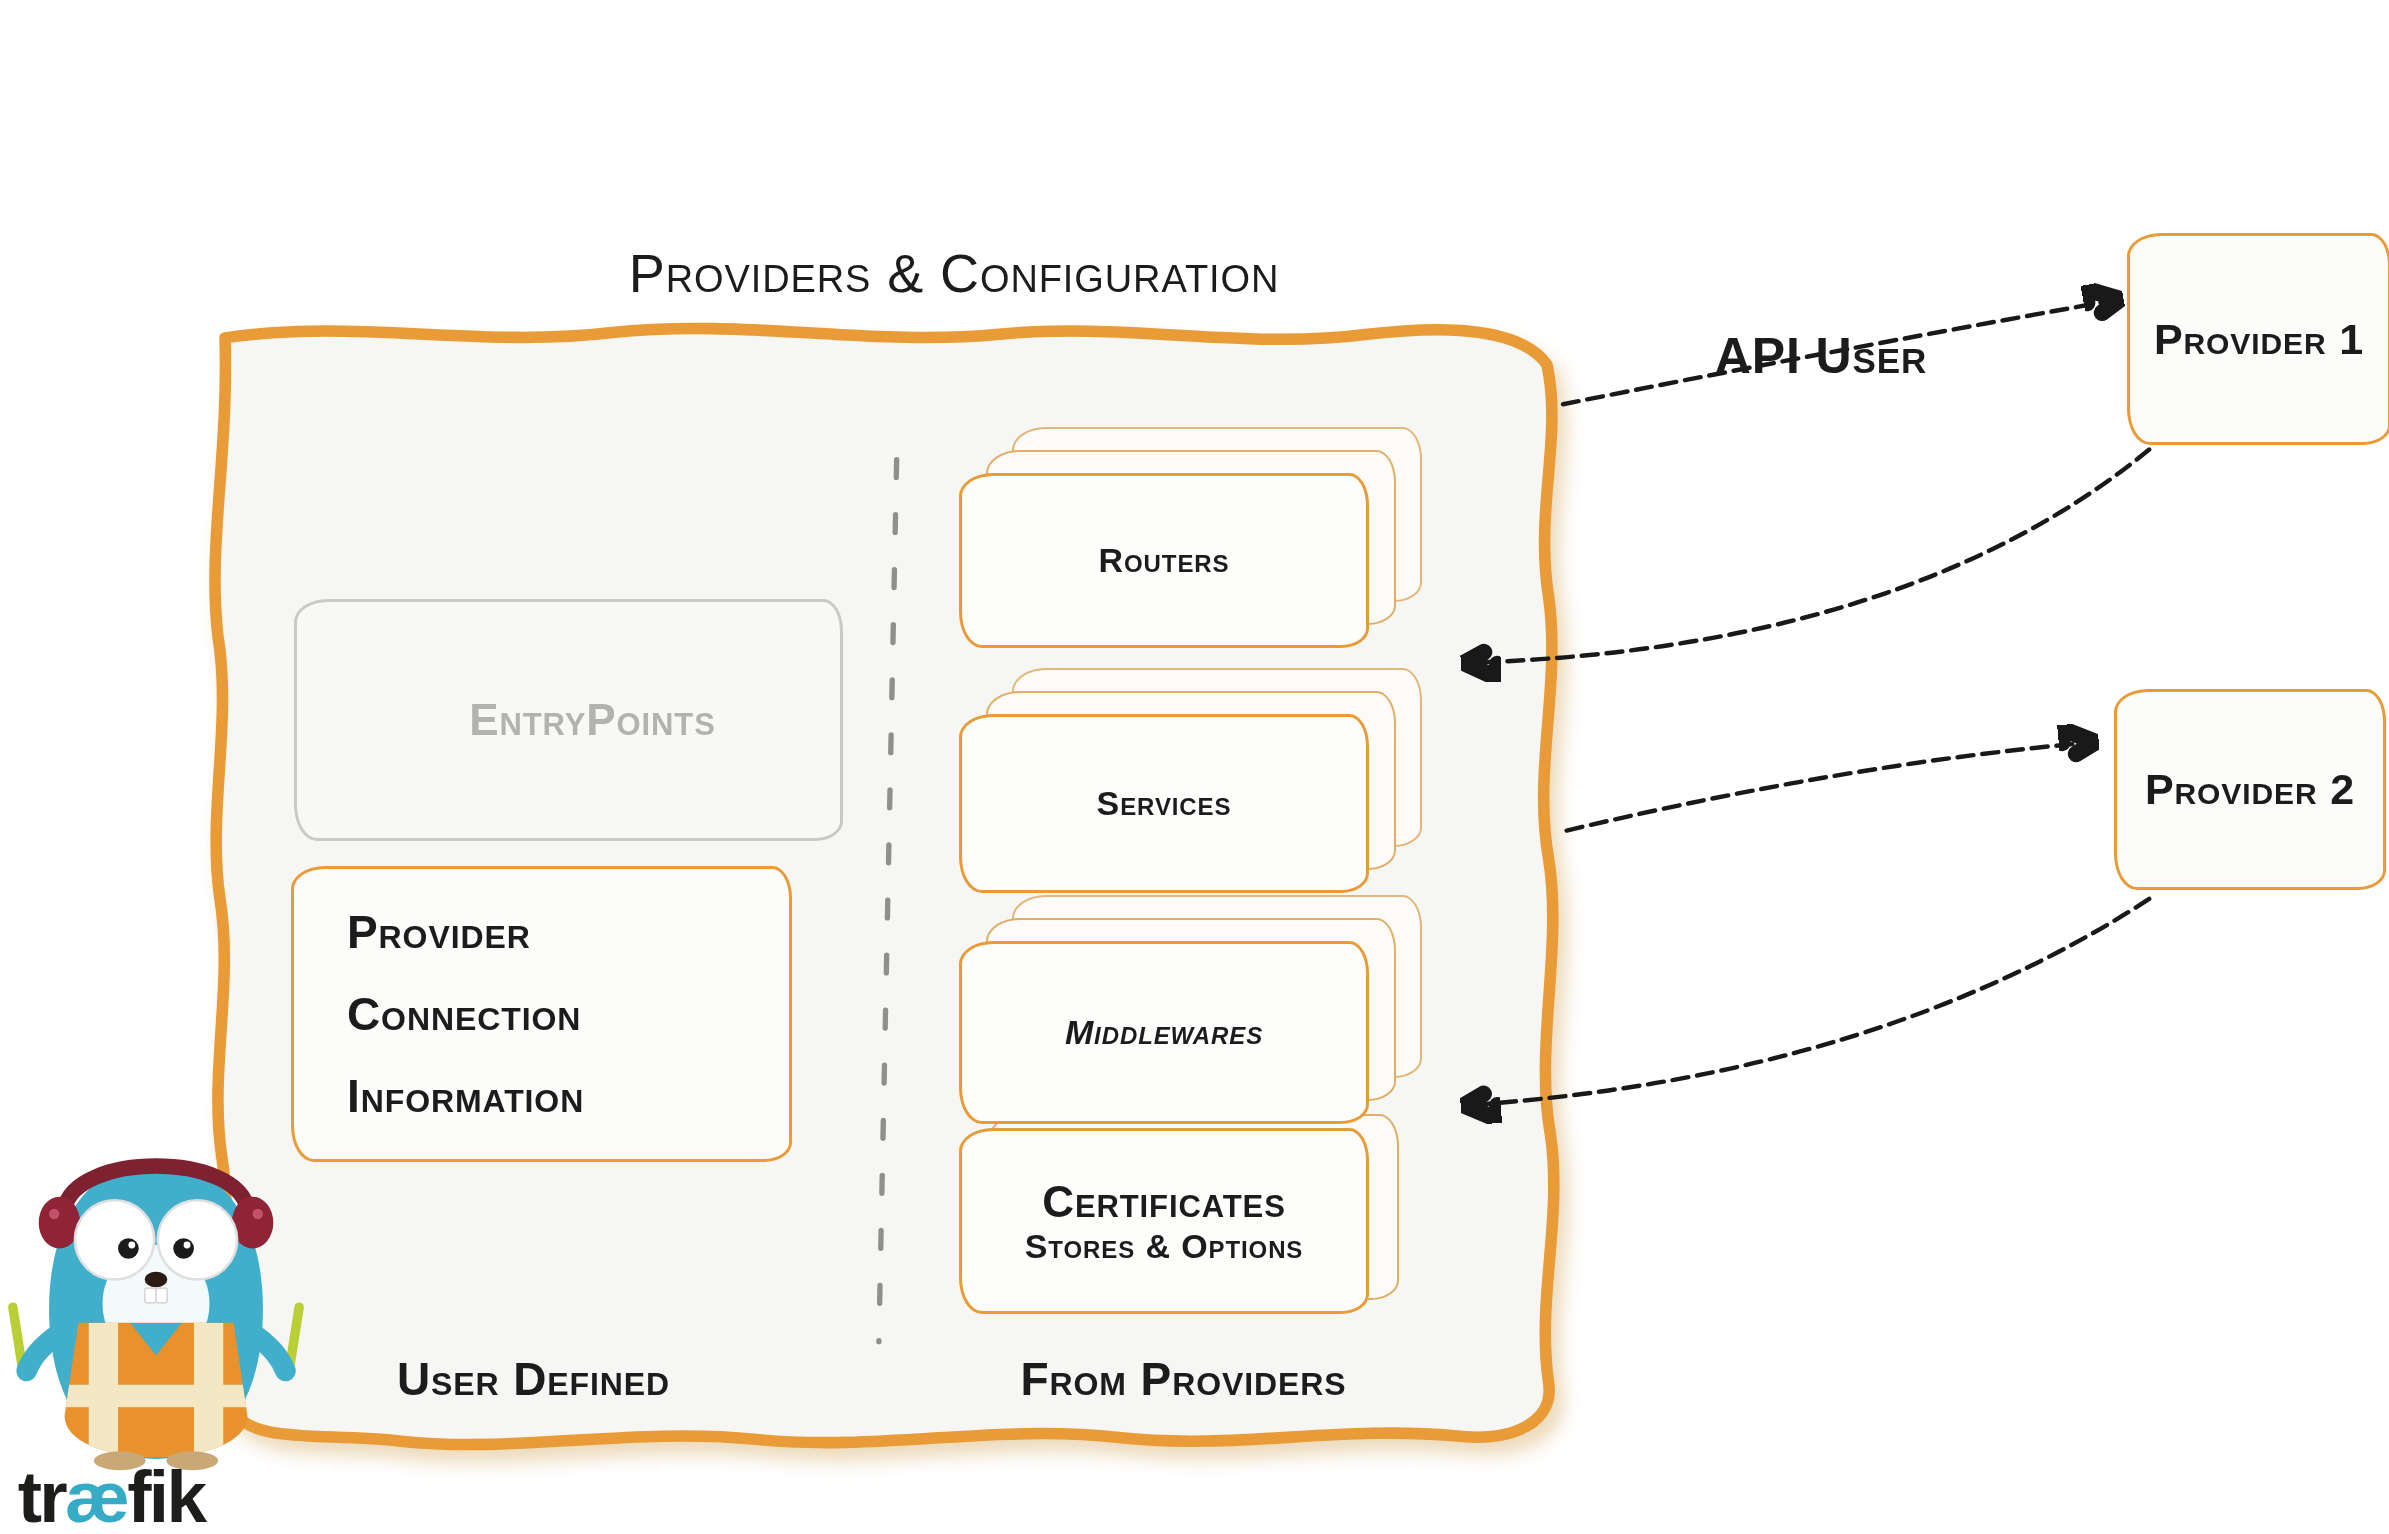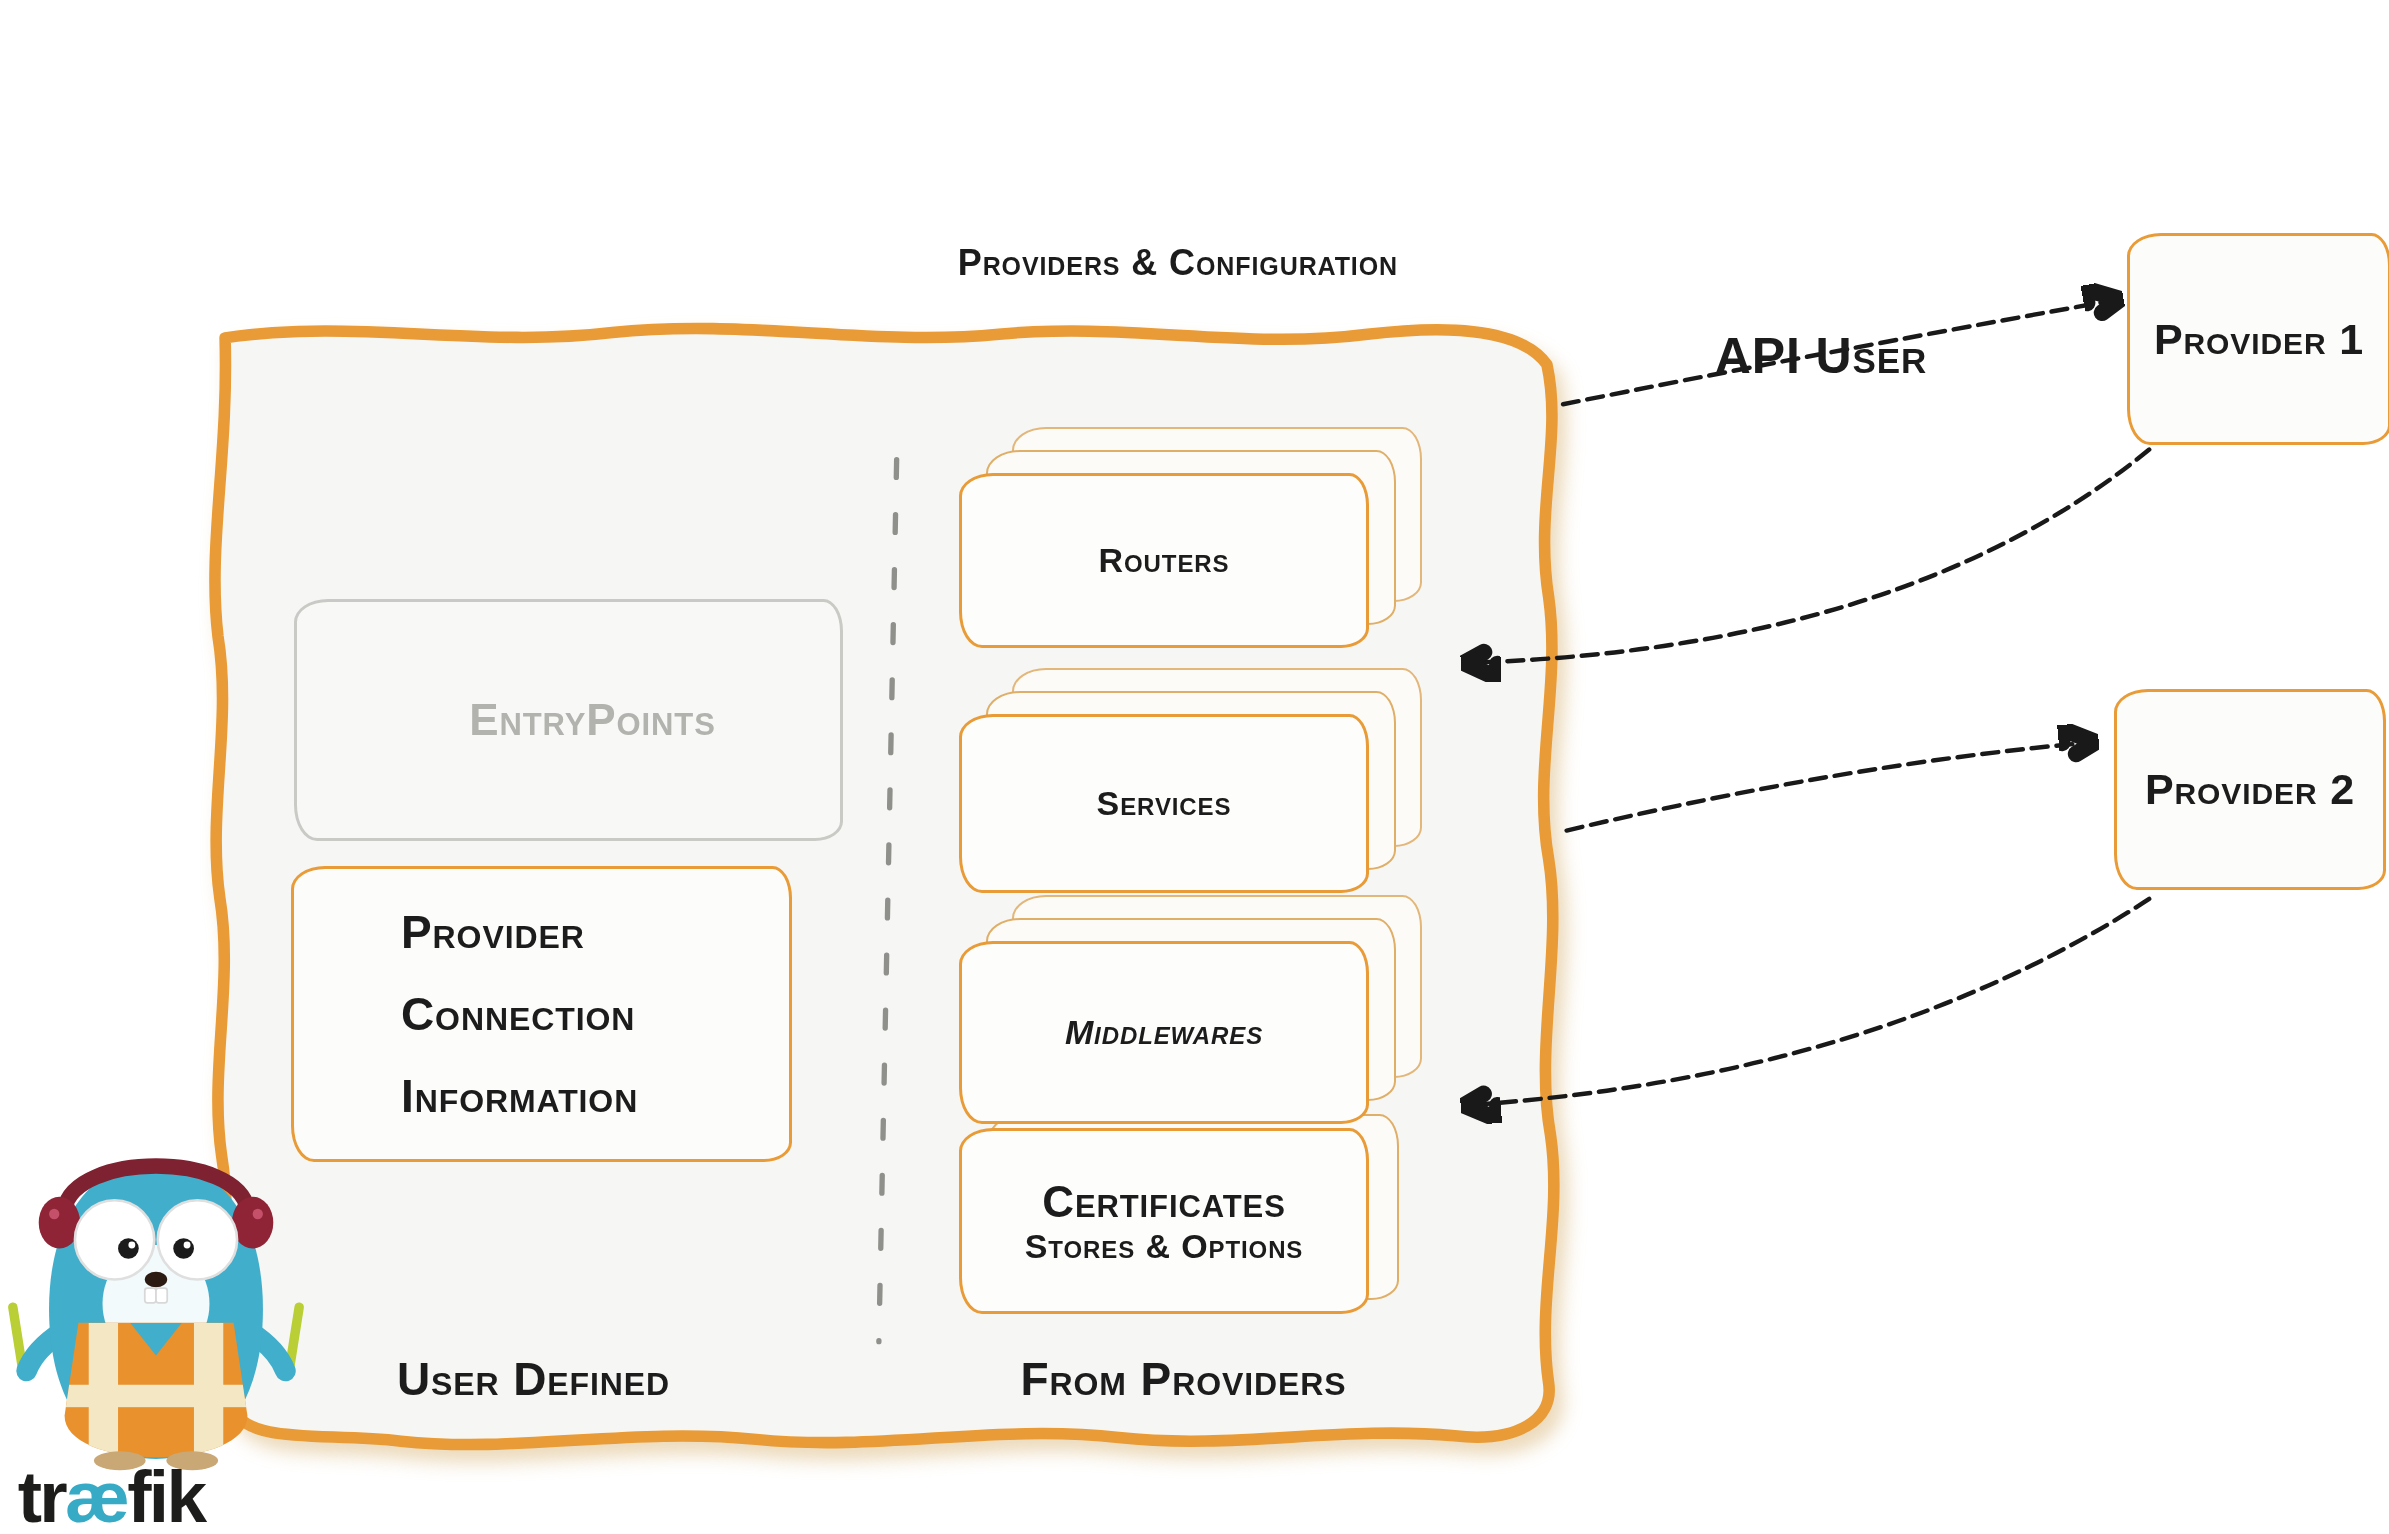--- a/index.html
+++ b/index.html
@@ -7,43 +7,43 @@
     width:2389px;height:1535px;position:relative;overflow:hidden;
     background:#ffffff;
     font-family:"Liberation Sans", sans-serif;
     color:#1c1c1c;
   }
   .abs{position:absolute;}
   .sc{font-variant:small-caps;letter-spacing:0.9px;}
 
   
   .diagram-title{
-    left:510px;top:242px;width:888px;text-align:right;
-    font-size:36px;font-weight:700;
+    left:510px;top:242px;width:888px;text-align:center;
+    font-size:54px;font-weight:400;
   }
 
   
   .panel{left:186px;top:313px;width:1384px;height:1146px;z-index:1;}
   .panel svg.outline{position:absolute;inset:0;overflow:visible;}
 
   .hand{
     border-radius:34px 19.5px 28px 23px / 23px 32px 19.5px 36px;
   }
 
   .entrypoints-box{
     left:108px;top:286px;width:495px;height:236px;
     border:3.6px solid #c9c9c6;background:#f8f8f6;
     display:flex;align-items:center;justify-content:center;
     font-size:44px;font-weight:600;color:#b2b2af;padding-left:48px;
   }
   .pci-box{
     left:105px;top:553px;width:501px;height:296px;
     border:3.6px solid #e89b36;background:#fcfcfa;
     display:flex;flex-direction:column;justify-content:center;
-    padding-left:107px;box-sizing:border-box;
+    padding-left:53px;box-sizing:border-box;
     font-size:46px;font-weight:600;line-height:82px;
   }
 
   .stack{position:absolute;width:410px;}
   .stack .card{
     position:absolute;inset:0;
     display:flex;flex-direction:column;align-items:center;justify-content:center;
   }
   .card.front{border:3.6px solid #e89b36;background:#fdfdfb;z-index:3;}
   .card.back1{transform:translate(27px,-23px);border:2.7px solid #dfae67;background:#fcfbf8;z-index:2;}

